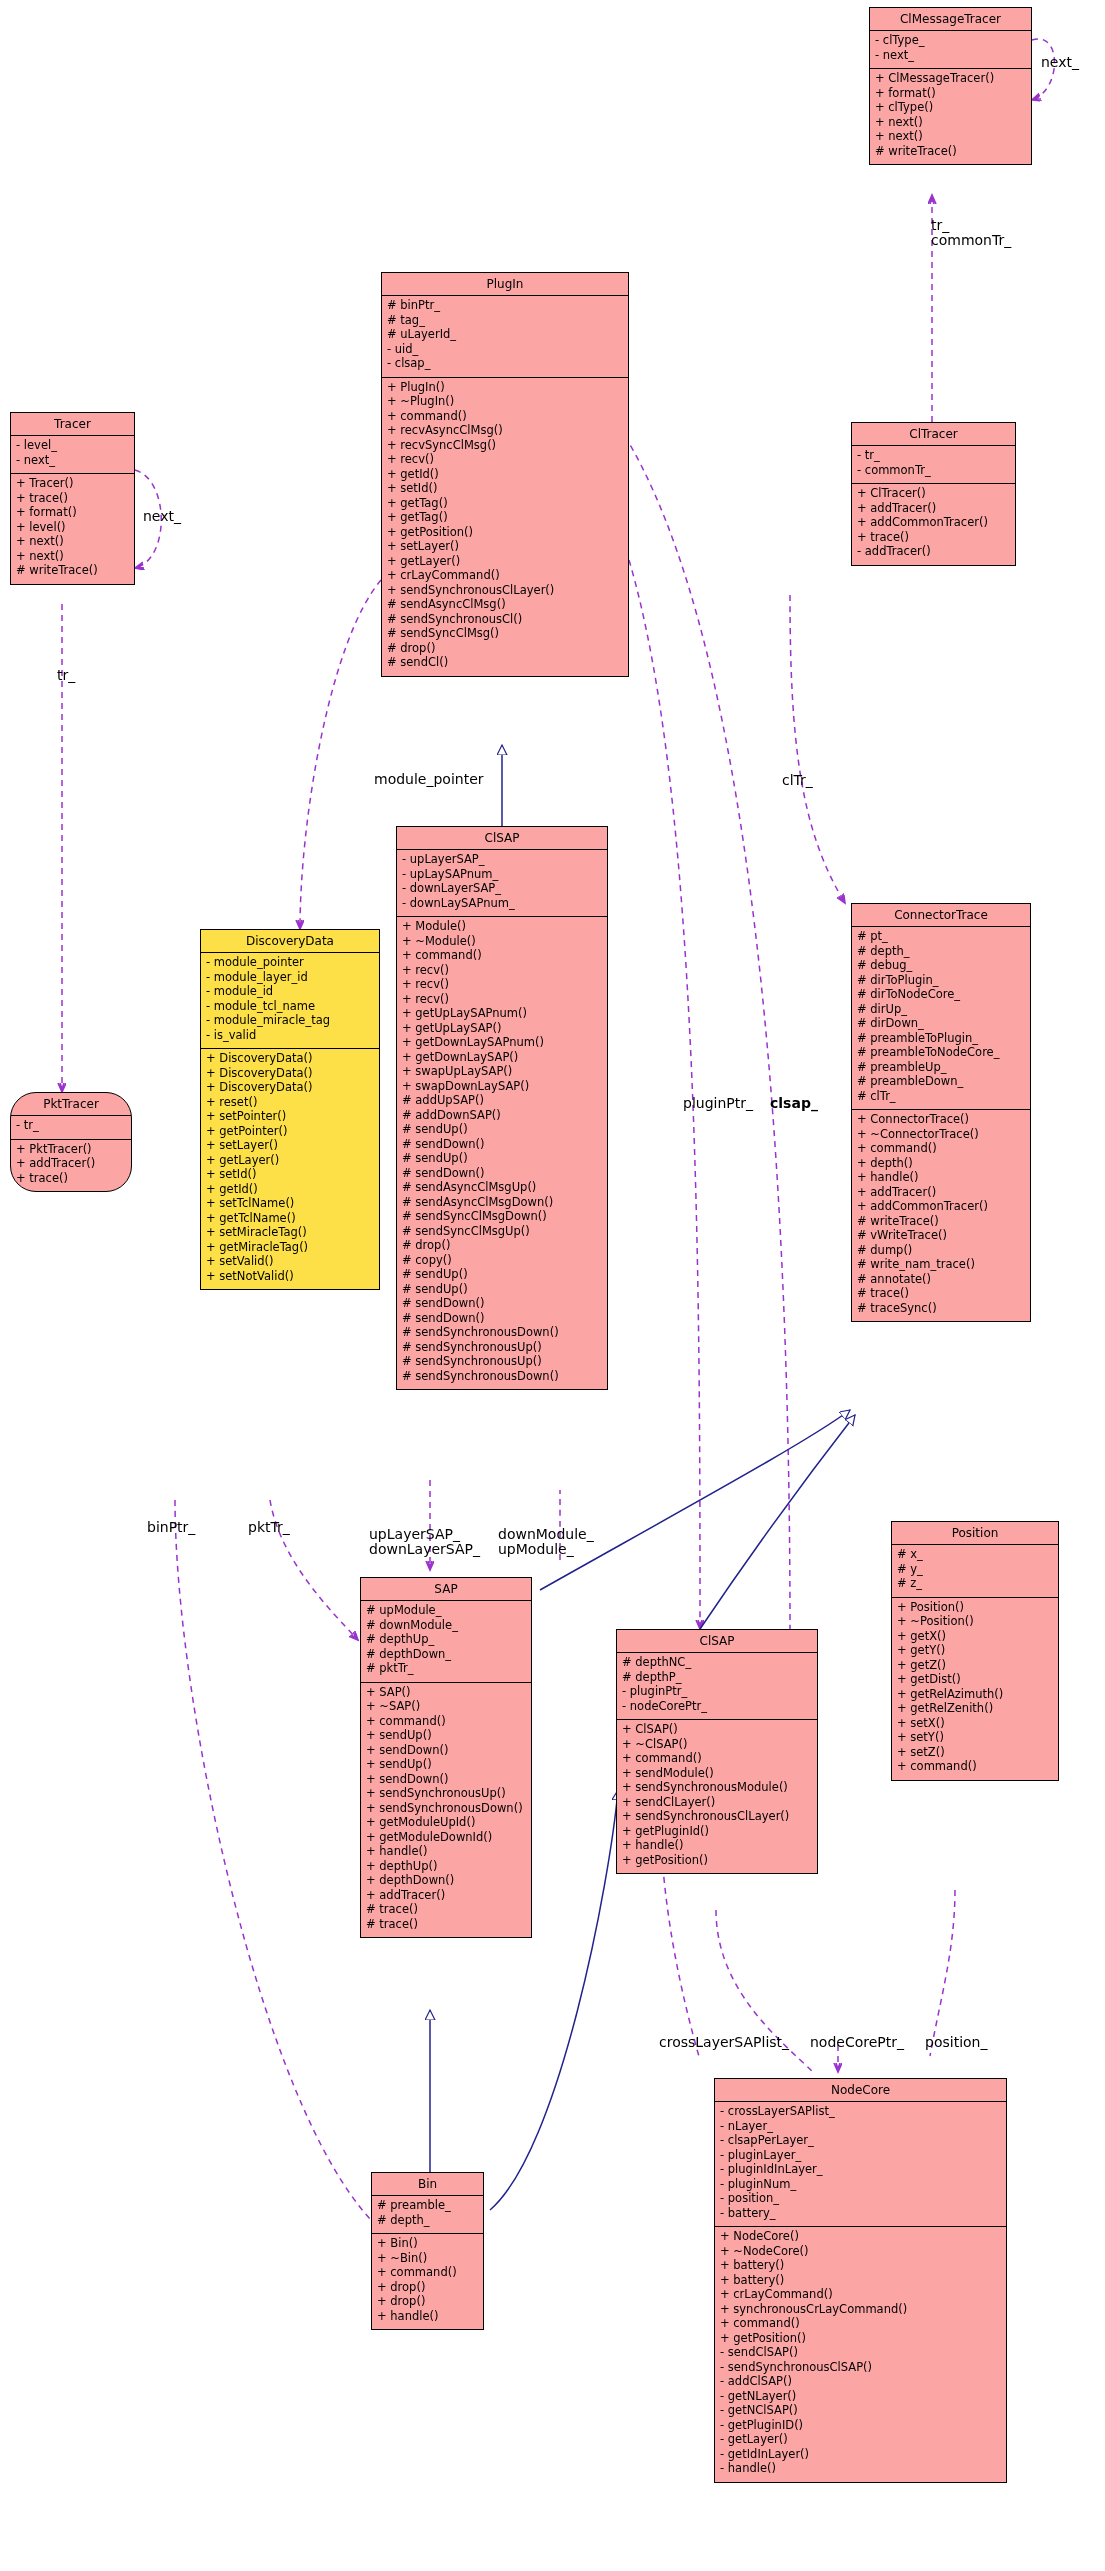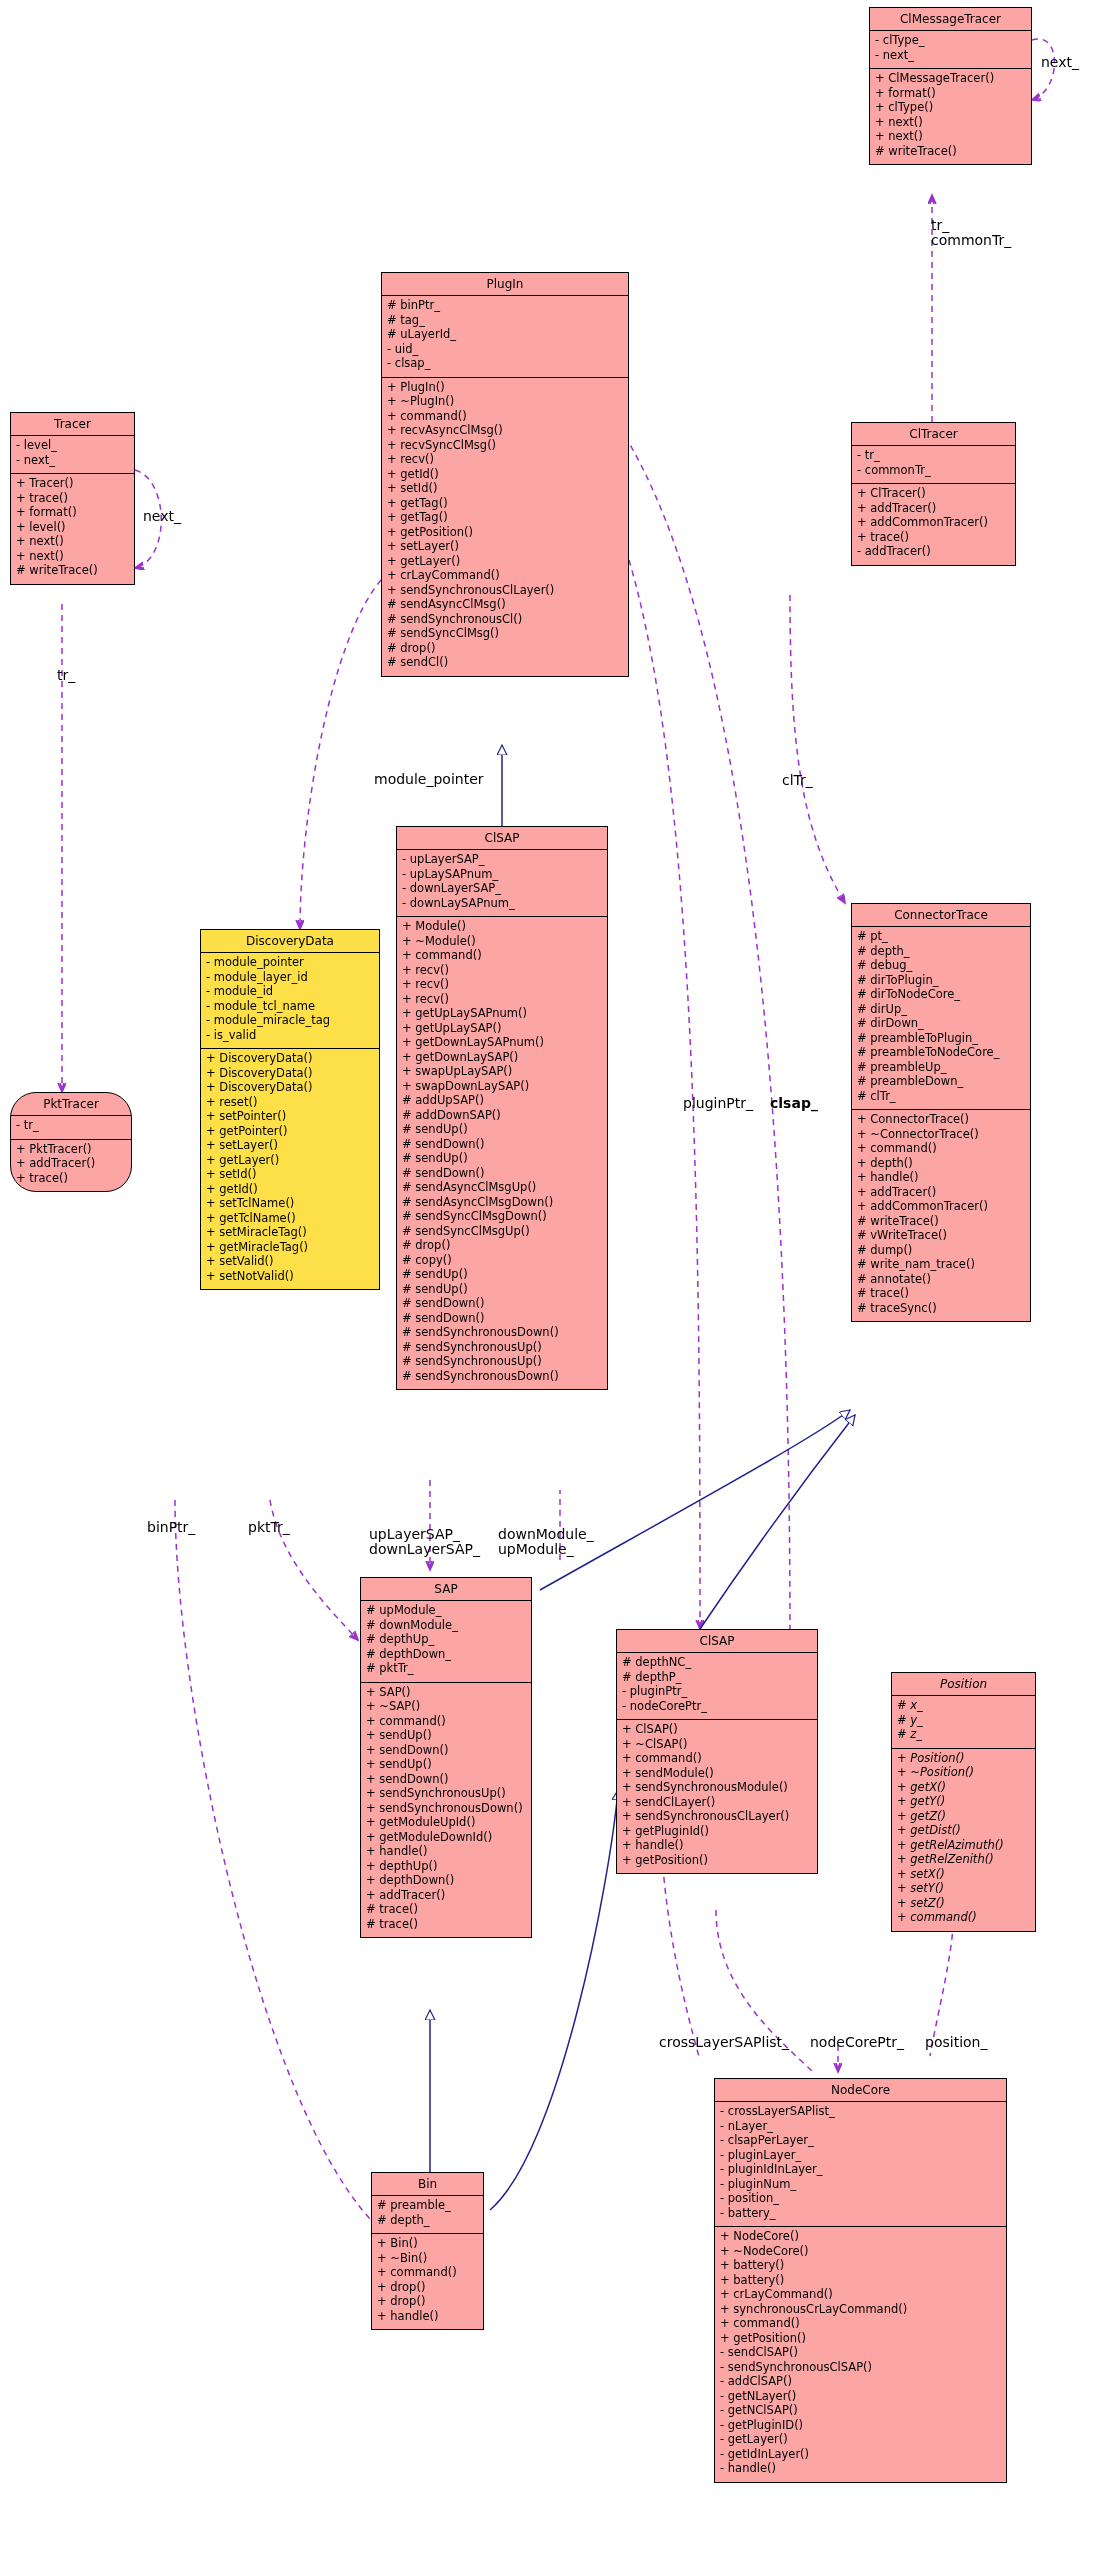--- a/index.html
+++ b/index.html
@@ -405,21 +405,21 @@
         <div class="member">+ command()</div>
         <div class="member">+ sendModule()</div>
         <div class="member">+ sendSynchronousModule()</div>
         <div class="member">+ sendClLayer()</div>
         <div class="member">+ sendSynchronousClLayer()</div>
         <div class="member">+ getPluginId()</div>
         <div class="member">+ handle()</div>
         <div class="member">+ getPosition()</div>
       </div>
     </div>
-    <div class="uml-class" style="left: 891px; top: 1672px; width: 145px; font-style: italic;">
+    <div class="uml-class" style="left: 891px; top: 1521px; width: 168px;">
       <div class="cls-title">Position</div>
       <div class="cls-attrs">
         <div class="member"># x_</div>
         <div class="member"># y_</div>
         <div class="member"># z_</div>
       </div>
       <div class="cls-ops">
         <div class="member">+ Position()</div>
         <div class="member">+ ~Position()</div>
         <div class="member">+ getX()</div>

